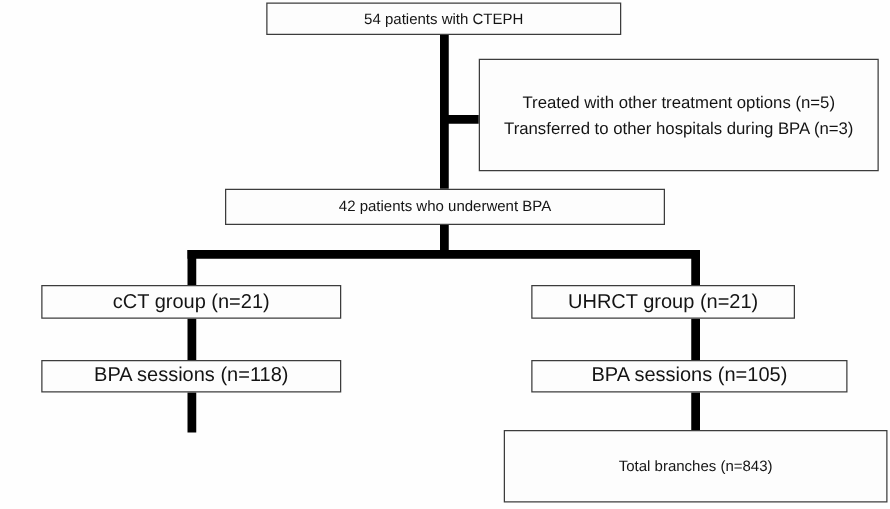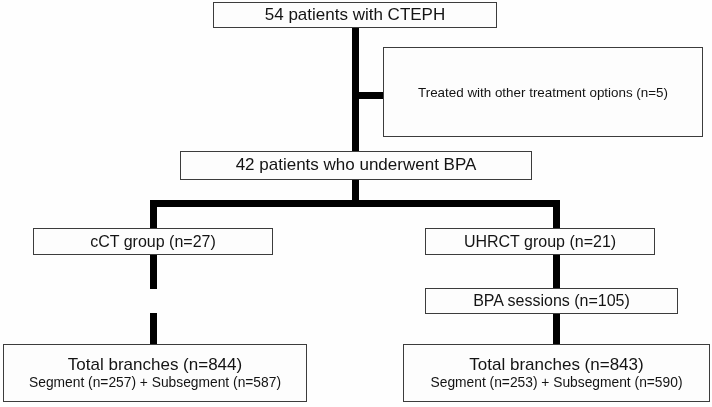--- a/index.html
+++ b/index.html
@@ -21,21 +21,21 @@
     box-sizing: border-box;
     background: #fdfdfd;
     border: 1.5px solid #3c3c3c;
     display: flex;
     flex-direction: column;
     align-items: center;
     justify-content: center;
     text-align: center;
     line-height: 1.2;
   }
-  .label-lg { font-size: 17px; }
+  .label-lg { font-size: 12px; }
   .label-md { font-size: 16px; }
   .label-sm { font-size: 13.8px; }
   .exclusion-line {
     font-size: 13.4px;
     line-height: 21px;
     white-space: nowrap;
   }
   .conn {
     position: absolute;
     background: #000000;
@@ -56,42 +56,41 @@
   <div class="conn" style="left:553px; top:254px; width:7px; height:35px;"></div>
   <div class="conn" style="left:150px; top:313px; width:7px; height:33px;"></div>
   <div class="conn" style="left:553px; top:313px; width:7px; height:33px;"></div>
 
   <div class="node" style="left:213px; top:2px; width:284px; height:26px;">
     <span class="label-lg">54 patients with CTEPH</span>
   </div>
 
   <div class="node" style="left:383px; top:47px; width:320px; height:90px;">
     <span class="exclusion-line">Treated with other treatment options (n=5)</span>
+    <span class="exclusion-line">Transferred to other hospitals during BPA (n=3)</span>
   </div>
 
   <div class="node" style="left:180px; top:151px; width:352px; height:29px;">
     <span class="label-lg">42 patients who underwent BPA</span>
   </div>
 
   <div class="node" style="left:33px; top:228px; width:240px; height:27px;">
-    <span class="label-md">cCT group (n=27)</span>
+    <span class="label-md">cCT group (n=21)</span>
   </div>
 
-  <div class="node" style="left:425px; top:228px; width:230px; height:27px;">
+  <div class="node" style="left:425px; top:228px; width:211px; height:27px;">
     <span class="label-md">UHRCT group (n=21)</span>
   </div>
 
+  <div class="node" style="left:33px; top:288px; width:240px; height:26px;">
+    <span class="label-md">BPA sessions (n=118)</span>
+  </div>
 
   <div class="node" style="left:425px; top:288px; width:253px; height:26px;justify-content:center;">
     <span class="label-md">BPA sessions (n=105)</span>
   </div>
 
-  <div class="node" style="left:3px; top:344px; width:304px; height:58px;">
-    <span class="label-lg">Total branches (n=844)</span>
-    <span class="label-sm">Segment (n=257) + Subsegment (n=587)</span>
-  </div>
 
   <div class="node" style="left:403px; top:344px; width:307px; height:58px;text-align:right;">
     <span class="label-lg">Total branches (n=843)</span>
-    <span class="label-sm">Segment (n=253) + Subsegment (n=590)</span>
   </div>
 
 </div>
 
 </body></html>

